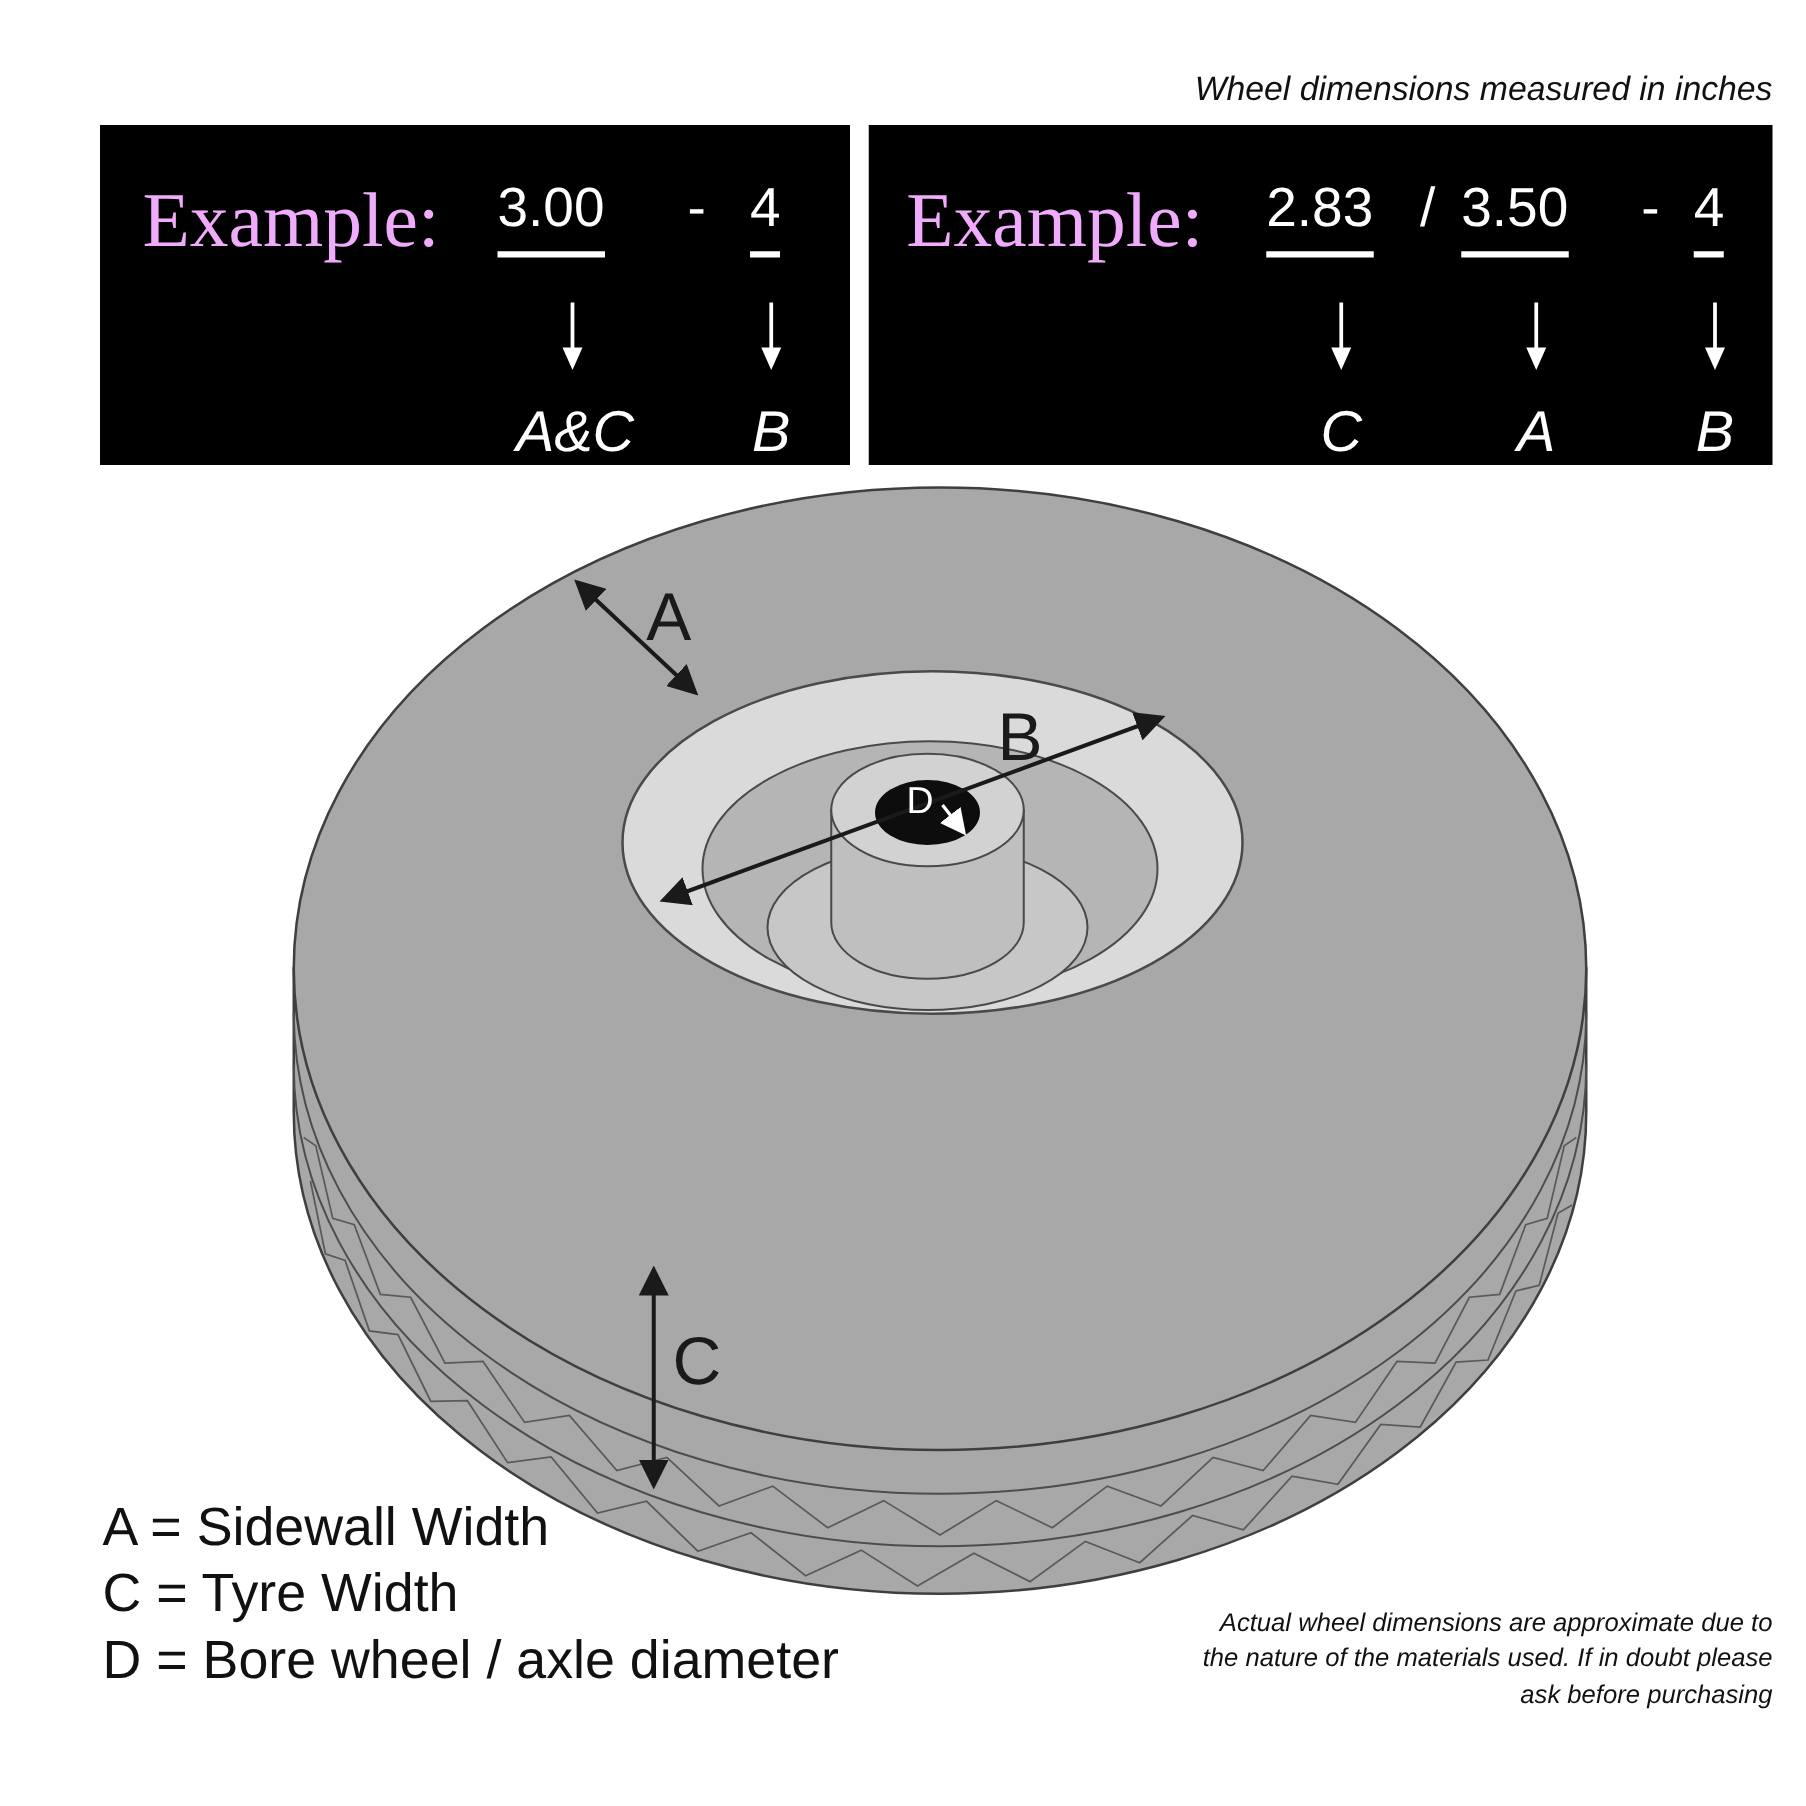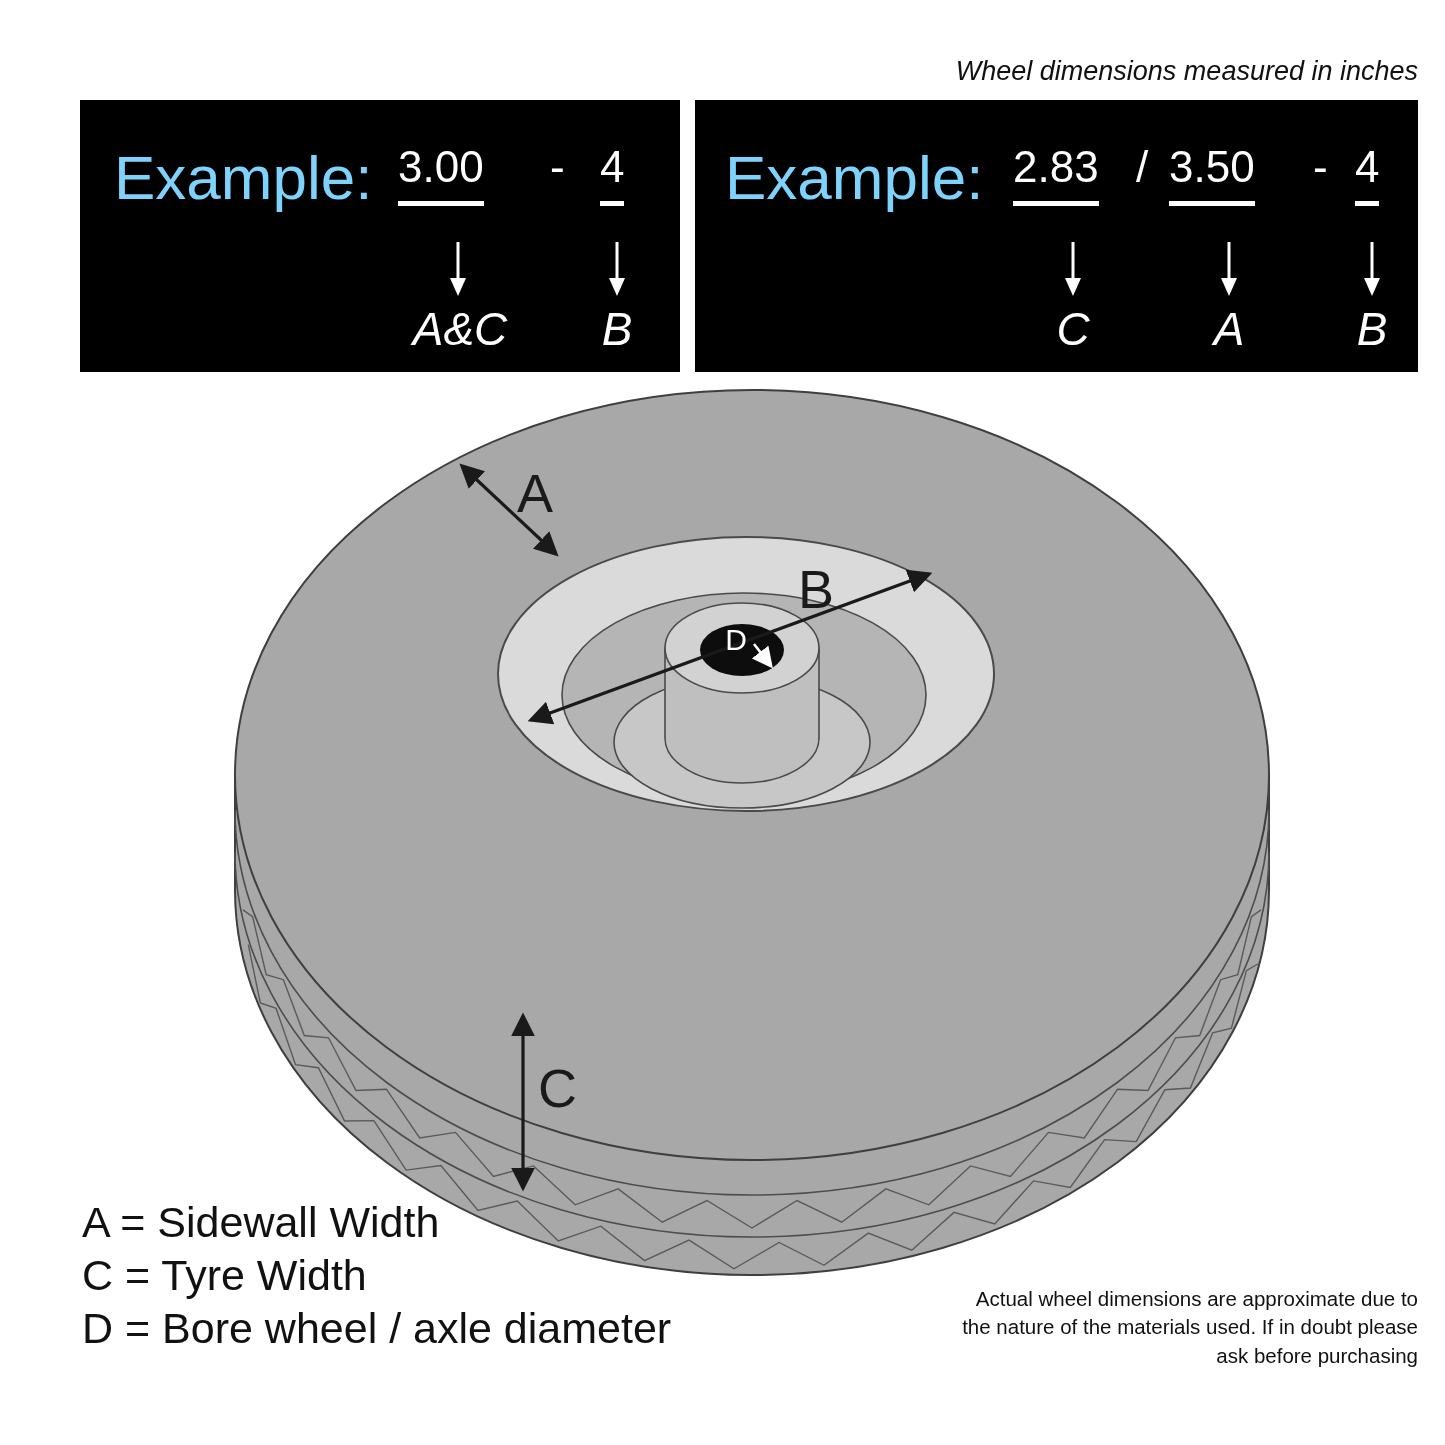--- a/index.html
+++ b/index.html
@@ -9,35 +9,35 @@
   }
   .top-note{
     position:absolute;top:56px;right:47px;font-size:27px;font-style:italic;
     color:#111;white-space:nowrap;
   }
   .ex-box{
     position:absolute;top:100px;height:272px;background:#000;color:#fff;
   }
   .box1{left:60px;width:600px;}
   .box2{left:675px;width:723px;}
-  .ex-label{position:absolute;top:42px;font-size:62px;color:#7dd3fc;white-space:nowrap;}
+  .ex-label{position:absolute;top:42px;font-size:62px;color:#f0abfc;white-space:nowrap;font-family:Liberation Serif, serif;}
   .ex-num{position:absolute;top:42px;font-size:44px;color:#fff;white-space:nowrap;}
   .u{border-bottom:5px solid #fff;padding-bottom:9px;}
   .darr{position:absolute;top:140px;}
   .ex-sub{
-    position:absolute;top:202px;font-size:46px;font-style:italic;color:#fff;
+    position:absolute;top:218px;font-size:46px;font-style:italic;color:#fff;
     transform:translateX(-50%);white-space:nowrap;
   }
   .wheel-svg{position:absolute;left:0;top:0;}
   .wheel-svg text{font-family:"Liberation Sans", sans-serif;}
   .legend{position:absolute;left:62px;top:1196px;color:#111;}
   .legend-item{font-size:43px;line-height:53px;white-space:nowrap;}
   .footer-note{
     position:absolute;right:47px;top:1285px;width:470px;text-align:right;
-    font-size:20.5px;color:#111;line-height:1.38;
+    font-size:20.5px;font-style:italic;color:#111;line-height:1.38;
   }
 </style>
 </head>
 <body>
 
 <div class="page">
 
   <div class="top-note">Wheel dimensions measured in inches</div>
 
   <div class="ex-box box1">

